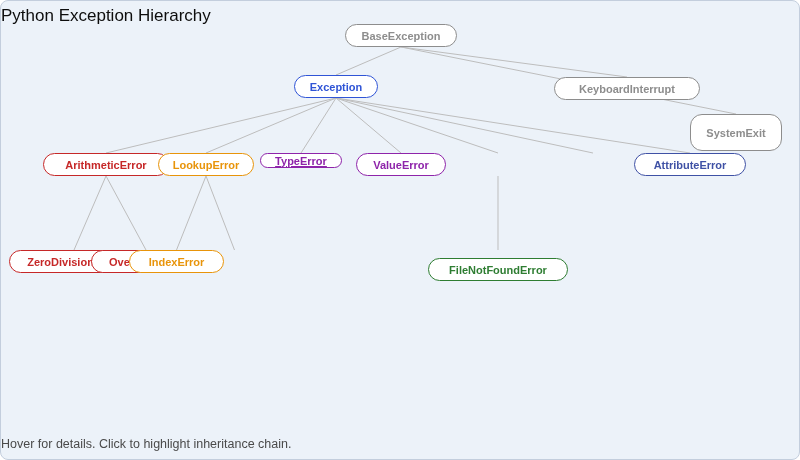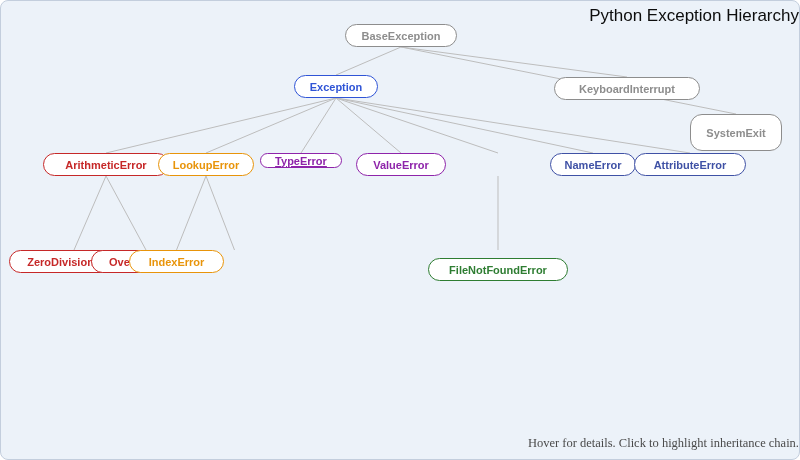--- a/index.html
+++ b/index.html
@@ -12,21 +12,21 @@
     border: 1px solid #c3cedd;
     border-radius: 8px;
     overflow: hidden;
     font-family: "Liberation Sans", sans-serif;
   }
   .title {
     position: absolute;
     top: 5px;
     left: 0;
     width: 100%;
-    text-align: right;
+    text-align: left;
     font-size: 17px;
     font-weight: 500;
     color: #0d0d0d;
   }
   .edges-layer {
     position: absolute;
     top: 0; left: 0;
     width: 800px; height: 460px;
   }
   .nodes-layer {
@@ -47,24 +47,23 @@
     font-weight: bold;
     white-space: nowrap;
     overflow: hidden;
     cursor: pointer;
   }
   .footer {
     position: absolute;
     bottom: 8px;
     left: 0;
     width: 100%;
-    text-align: right;
+    text-align: left;
     font-size: 12.5px;
     color: #4a4a4a;
-    font-family: Liberation Serif, serif;
   }
 </style>
 </head>
 <body>
 
 <div class="stage">
   <svg class="edges-layer" width="800" height="460" viewBox="0 0 800 460">
       <line x1="400" y1="46" x2="335" y2="74" stroke="#bdbdbd" stroke-width="1"></line>
       <line x1="400" y1="46" x2="626" y2="76" stroke="#bdbdbd" stroke-width="1"></line>
       <line x1="400" y1="46" x2="735" y2="113" stroke="#bdbdbd" stroke-width="1"></line>
@@ -83,21 +82,20 @@
     </svg>
   <div class="nodes-layer">
       <div class="node" style="left: 344px; top: 23px; width: 112px; height: 23px; border-color: rgb(141, 141, 141); color: rgb(141, 141, 141); text-align: right;">BaseException</div>
       <div class="node" style="left: 293px; top: 74px; width: 84px; height: 23px; border-color: rgb(47, 84, 214); color: rgb(47, 84, 214);">Exception</div>
       <div class="node" style="left: 553px; top: 76px; width: 146px; height: 23px; border-color: rgb(141, 141, 141); color: rgb(141, 141, 141);">KeyboardInterrupt</div>
       <div class="node" style="left: 689px; top: 113px; width: 92px; height: 37px; border-color: rgb(141, 141, 141); color: rgb(141, 141, 141);">SystemExit</div>
       <div class="node" style="left: 42px; top: 152px; width: 126px; height: 23px; border-color: rgb(198, 40, 40); color: rgb(198, 40, 40);">ArithmeticError</div>
       <div class="node" style="left: 157px; top: 152px; width: 96px; height: 23px; border-color: rgb(232, 148, 10); color: rgb(232, 148, 10);">LookupError</div>
       <div class="node" style="left: 259px; top: 152px; width: 82px; height: 15px; border-color: rgb(142, 36, 170); color: rgb(142, 36, 170); text-decoration: underline;">TypeError</div>
       <div class="node" style="left: 355px; top: 152px; width: 90px; height: 23px; border-color: rgb(142, 36, 170); color: rgb(142, 36, 170);">ValueError</div>
-      <div class="node" style="left: 549px; top: 152px; width: 86px; height: 23px; border-color: rgb(63, 81, 165); color: rgb(63, 81, 165);">NameError</div>
       <div class="node" style="left: 633px; top: 152px; width: 112px; height: 23px; border-color: rgb(63, 81, 165); color: rgb(63, 81, 165);">AttributeError</div>
       <div class="node" style="left: 8px; top: 249px; width: 130px; height: 23px; border-color: rgb(198, 40, 40); color: rgb(198, 40, 40);">ZeroDivisionError</div>
       <div class="node" style="left: 90px; top: 249px; width: 110px; height: 23px; border-color: rgb(198, 40, 40); color: rgb(198, 40, 40);">OverflowError</div>
       <div class="node" style="left: 128px; top: 249px; width: 95px; height: 23px; border-color: rgb(232, 148, 10); color: rgb(232, 148, 10);">IndexError</div>
       <div class="node" style="left: 427px; top: 249px; width: 140px; height: 23px; border-color: rgb(46, 125, 50); color: rgb(46, 125, 50); margin-top: 8px;">FileNotFoundError</div>
     </div>
   <div class="title">Python Exception Hierarchy</div>
   <div class="footer">Hover for details. Click to highlight inheritance chain.</div>
 </div>
 

